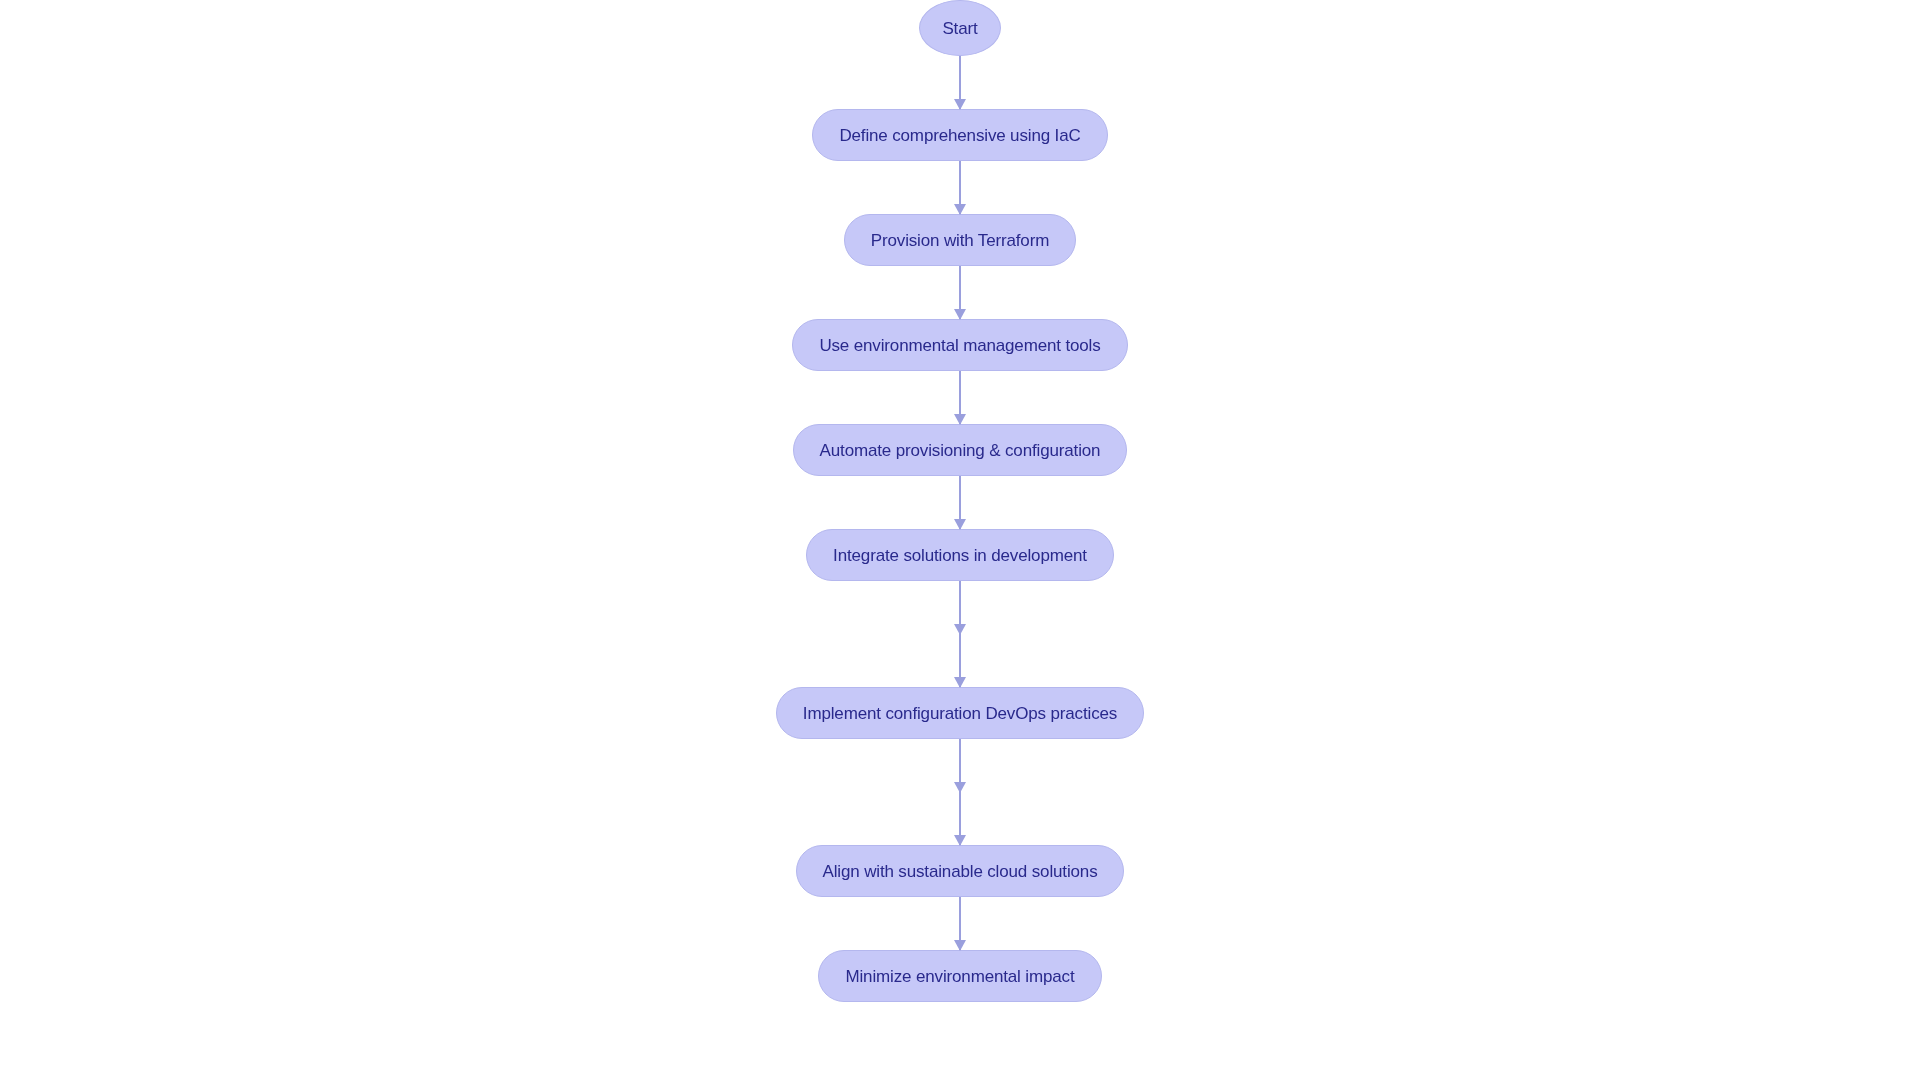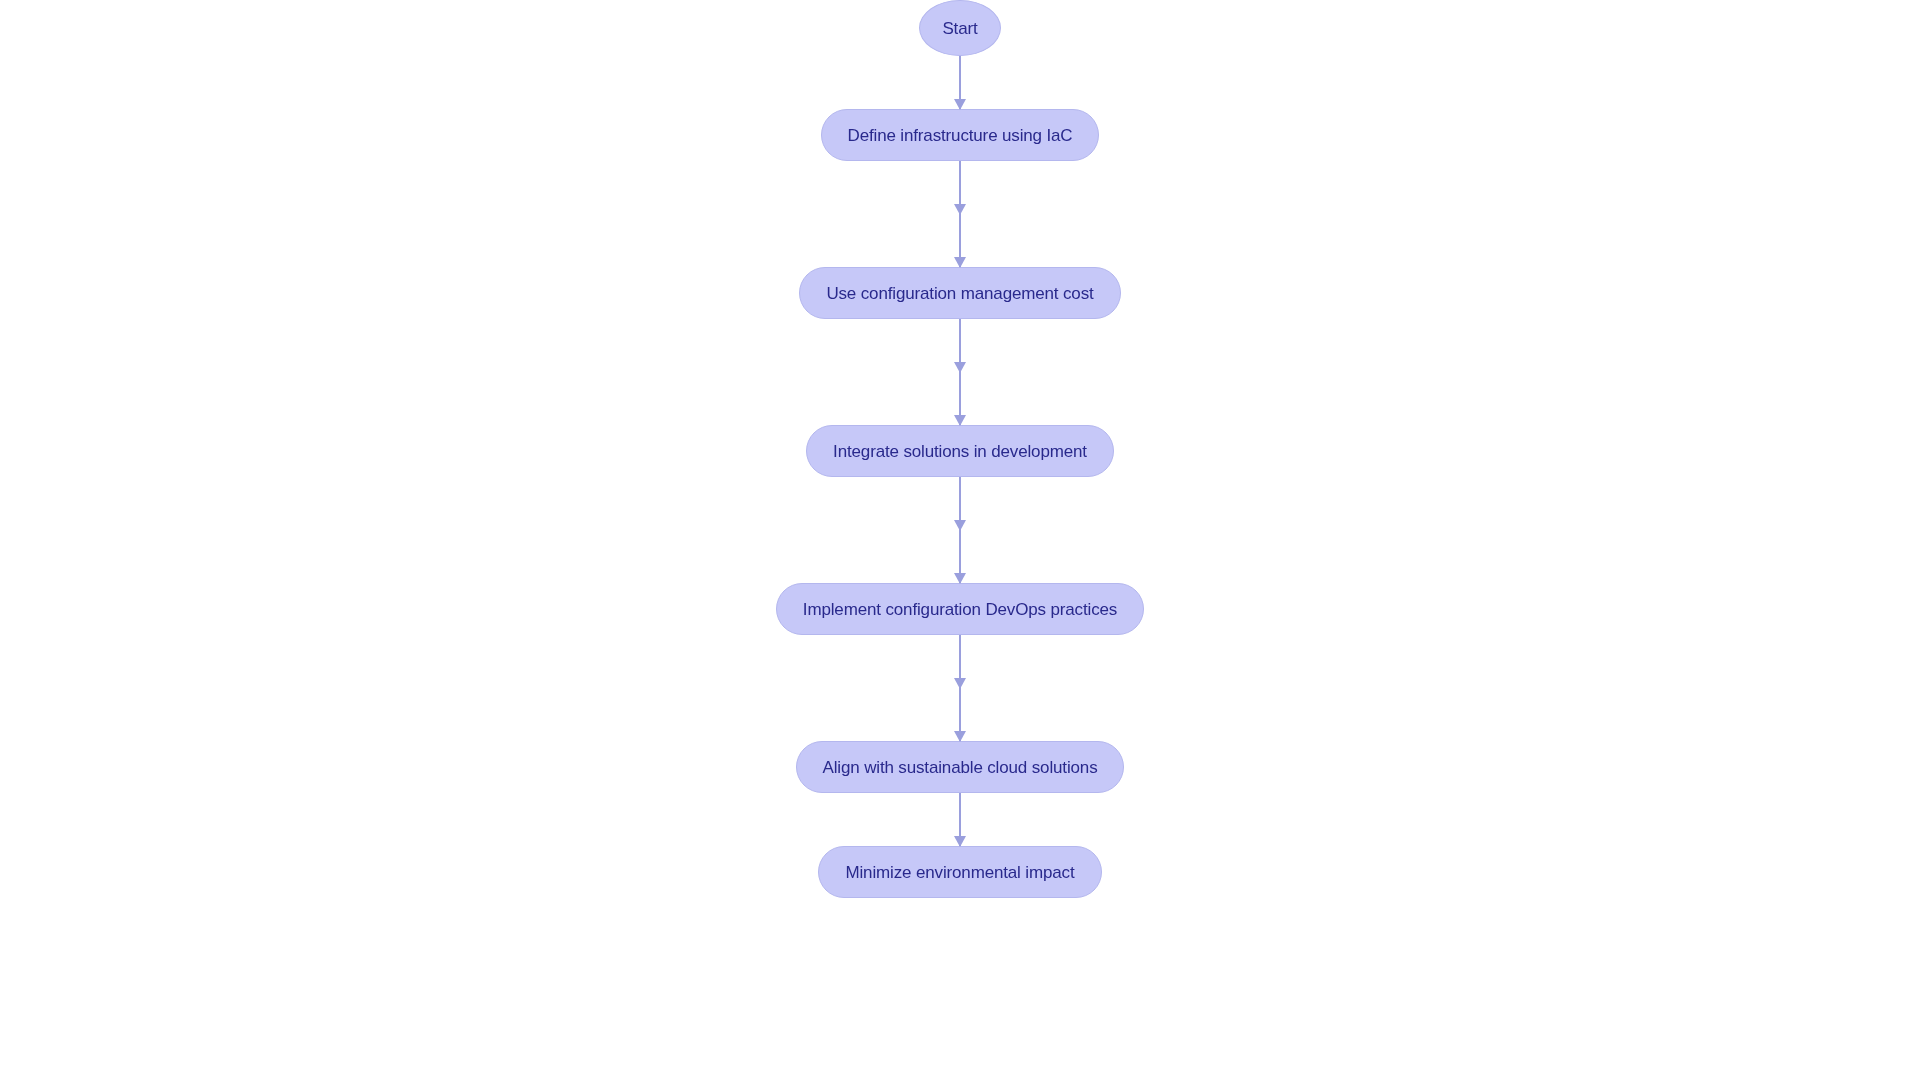--- a/index.html
+++ b/index.html
@@ -85,28 +85,34 @@
 </head>
 <body>
 
 <div id="flowchart-canvas">
   <div class="flow-column" id="flow-column" style="top: 0px;">
       <div class="node terminal">
         <span class="node-label">Start</span>
       </div>
       <div class="connector"></div>
       <div class="node">
-        <span class="node-label">Define infrastructure using IaC</span>
+        <span class="node-label">Define comprehensive using IaC</span>
       </div>
       <div class="connector"></div>
+      <div class="node">
+        <span class="node-label">Provision with Terraform</span>
+      </div>
       <div class="connector"></div>
       <div class="node">
-        <span class="node-label">Use configuration management cost</span>
+        <span class="node-label">Use environmental management tools</span>
       </div>
       <div class="connector"></div>
+      <div class="node">
+        <span class="node-label">Automate provisioning &amp; configuration</span>
+      </div>
       <div class="connector"></div>
       <div class="node">
         <span class="node-label">Integrate solutions in development</span>
       </div>
       <div class="connector"></div>
       <div class="connector"></div>
       <div class="node">
         <span class="node-label">Implement configuration DevOps practices</span>
       </div>
       <div class="connector"></div>

